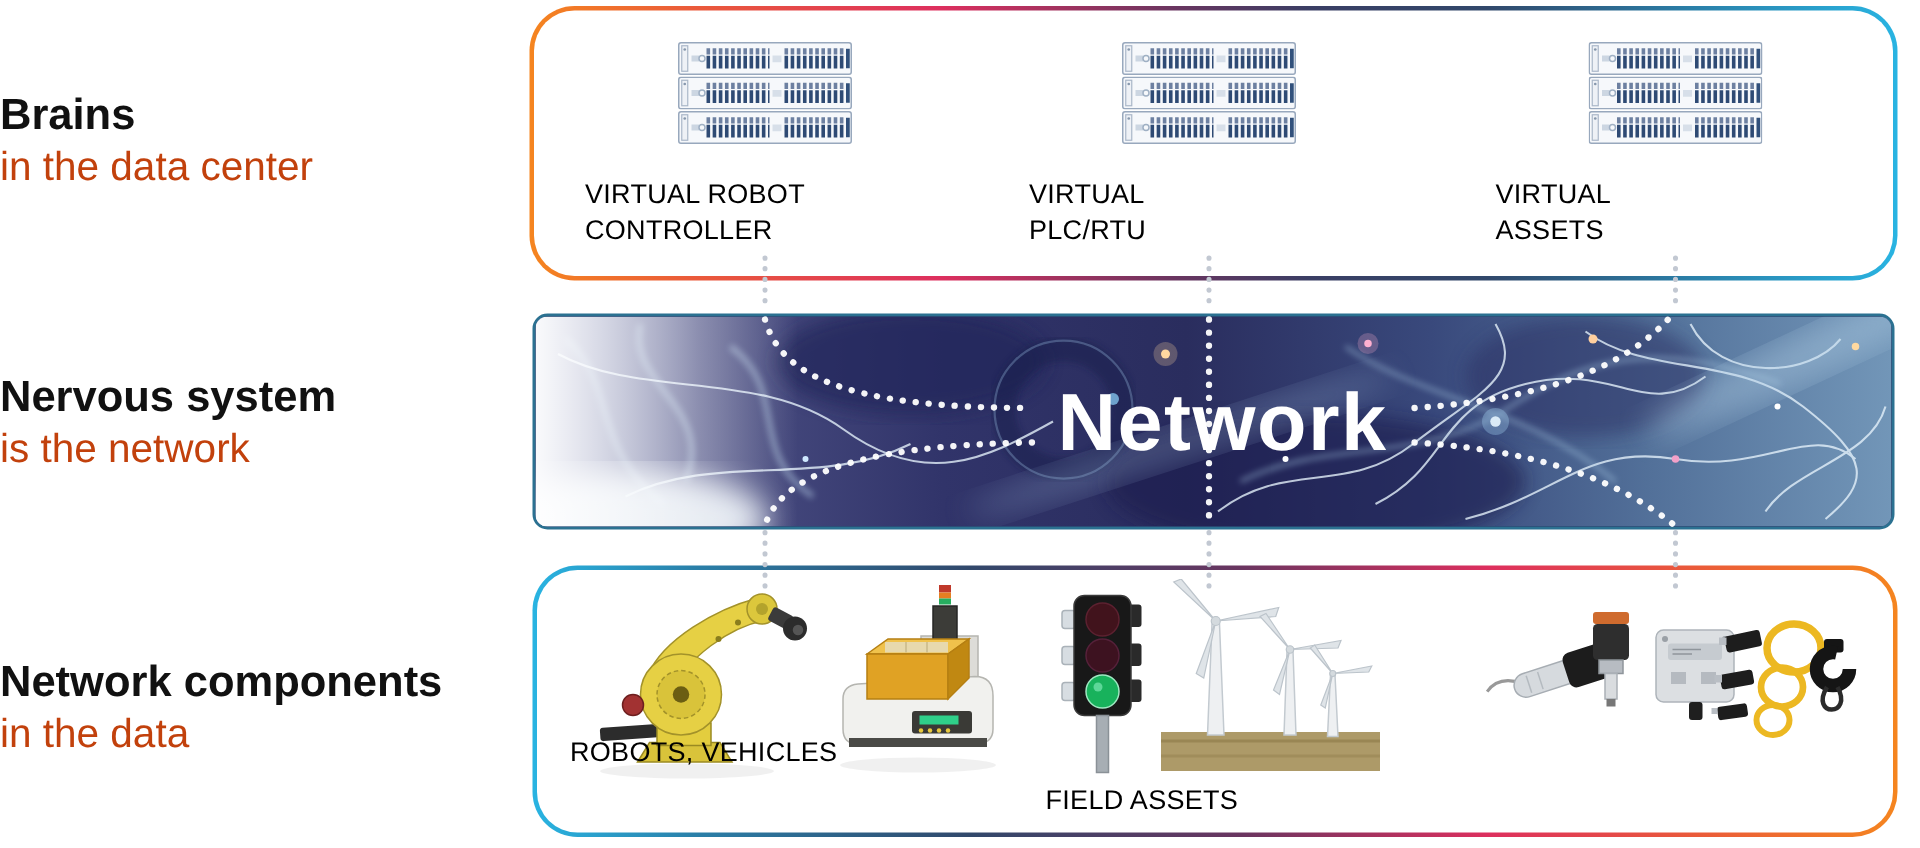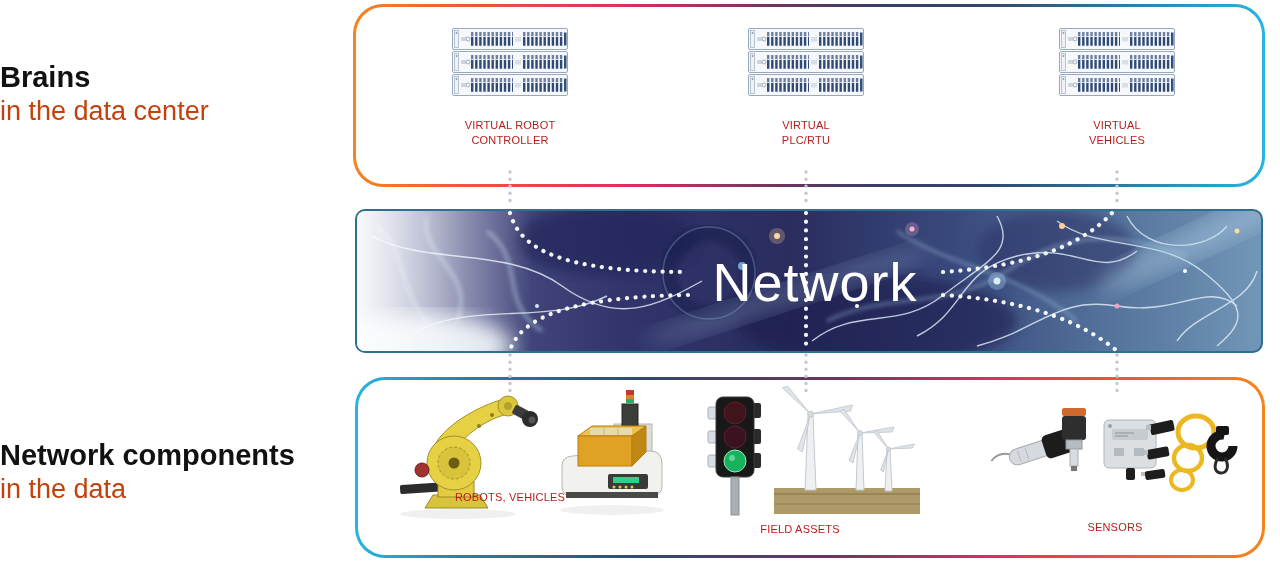--- a/index.html
+++ b/index.html
@@ -17,28 +17,28 @@
     background:linear-gradient(90deg,#F5851F 0%,#EA5A3A 12%,#DD2F5E 30%,#6A3560 47%,#3A3E64 57%,#31486B 70%,#2A7FA8 85%,#29B4E2 100%);}
   .gbox-bottom{left:355px;top:377px;width:910px;height:181px;
     background:linear-gradient(90deg,#29B4E2 0%,#2A7FA8 12%,#31486B 32%,#6A3560 52%,#DD2F5E 70%,#EA5A3A 85%,#F5851F 100%);}
   .gbox-inner{width:100%;height:100%;background:#fff;border-radius:27px;}
 
   
   .band{position:absolute;left:355px;top:209px;width:908px;height:144px;border-radius:10px;
         border:2px solid #2B7191;box-sizing:border-box;overflow:hidden;background:#2d3060;}
   .band svg{position:absolute;left:0;top:0;width:100%;height:100%;}
   .network-label{position:absolute;left:815px;top:251px;transform:translateX(-50%);
-        color:#fff;font-size:54px;font-weight:400;letter-spacing:1px;z-index:6;white-space:nowrap;}
+        color:#fff;font-size:54px;font-weight:700;letter-spacing:1px;z-index:6;white-space:nowrap;}
 
   
   .overlay{position:absolute;left:0;top:0;width:1280px;height:565px;z-index:5;pointer-events:none;}
 
   .unit{position:absolute;z-index:4;}
-  .unit-label{position:absolute;z-index:4;font-size:11px;line-height:1.32;letter-spacing:.2px;
-        text-align:center;color:#b91c1c;white-space:pre-line;}
+  .unit-label{position:absolute;z-index:4;font-size:18px;line-height:1.32;letter-spacing:.2px;
+        color:#000000;white-space:pre-line;}
   .hidden-defs{position:absolute;width:0;height:0;overflow:hidden;}
 </style>
 </head>
 <body>
 
 <div class="stage">
 
   <svg class="hidden-defs" aria-hidden="true">
     <defs>
       <symbol id="rack-unit" viewBox="0 0 116 22">
@@ -54,20 +54,24 @@
         <line x1="71" y1="13.4" x2="111" y2="13.4" stroke="#2e4a74" stroke-width="8.6" stroke-dasharray="2.4 1.7"></line>
         <rect x="112" y="4.5" width="2.5" height="13" fill="#31507b"></rect>
       </symbol>
     </defs>
   </svg>
 
   <div class="side-label" style="top:60px;">
     <div class="side-title">Brains</div>
     <div class="side-sub">in the data center</div>
   </div>
+  <div class="side-label" style="top:248px;">
+    <div class="side-title">Nervous system</div>
+    <div class="side-sub">is the network</div>
+  </div>
   <div class="side-label" style="top:438px;">
     <div class="side-title">Network components</div>
     <div class="side-sub">in the data</div>
   </div>
 
   <div class="gbox gbox-top">
     <div class="gbox-inner"></div>
   </div>
 
   <svg class="unit" style="left:452px;top:28px;" width="116" height="68">
@@ -81,21 +85,21 @@
       <use href="#rack-unit" y="46" width="116" height="22"></use>
   </svg>
   <svg class="unit" style="left:1059px;top:28px;" width="116" height="68">
     <use href="#rack-unit" y="0" width="116" height="22"></use>
       <use href="#rack-unit" y="23" width="116" height="22"></use>
       <use href="#rack-unit" y="46" width="116" height="22"></use>
   </svg>
 
   <div class="unit-label" style="left:390px;top:118px;width:240px;"><span>VIRTUAL ROBOT</span><br><span>CONTROLLER</span></div>
   <div class="unit-label" style="left:686px;top:118px;width:240px;"><span>VIRTUAL</span><br><span>PLC/RTU</span></div>
-  <div class="unit-label" style="left:997px;top:118px;width:240px;"><span>VIRTUAL</span><br><span>VEHICLES</span></div>
+  <div class="unit-label" style="left:997px;top:118px;width:240px;"><span>VIRTUAL</span><br><span>ASSETS</span></div>
 
   <div class="band">
     <svg viewBox="0 0 904 140" preserveAspectRatio="none">
       <defs>
         <linearGradient id="bandbg" x1="0" y1="0" x2="1" y2="0">
           <stop offset="0" stop-color="#8e97bf"></stop>
             <stop offset="0.12" stop-color="#4b4f83"></stop>
           <stop offset="0.30" stop-color="#31346a"></stop>
             <stop offset="0.48" stop-color="#2a2d5e"></stop>
           <stop offset="0.66" stop-color="#39497c"></stop>
@@ -291,22 +295,21 @@
         <rect x="-25" y="68" width="4" height="4" fill="#b9bec4"></rect>
     </g>
     <g transform="translate(222,32)">
       <rect x="6" y="-4" width="13" height="9" rx="2" fill="#151515"></rect>
       <circle cx="12" cy="16" r="11" fill="none" stroke="#151515" stroke-width="9" stroke-dasharray="54 15"></circle>
       <path d="M8 28 C -4 48, 26 48, 15 28" stroke="#2b2b2b" stroke-width="3" fill="none"></path>
     </g>
   </svg>
 
   <div class="unit-label" style="left:380px;top:490px;width:260px;">ROBOTS, VEHICLES</div>
-  <div class="unit-label" style="left:670px;top:522px;width:260px;">FIELD ASSETS</div>
-  <div class="unit-label" style="left:985px;top:520px;width:260px;">SENSORS</div>
+  <div class="unit-label" style="left:697px;top:522px;width:260px;">FIELD ASSETS</div>
 
   <svg class="overlay" viewBox="0 0 1280 565">
     <g fill="none" stroke="#c2c8d2" stroke-width="3.4" stroke-dasharray="0.1 7" stroke-linecap="round">
       <path d="M510 172 L510 207"></path>
         <path d="M806 172 L806 207"></path>
         <path d="M1117 172 L1117 207"></path>
       <path d="M510 355 L510 394"></path>
         <path d="M806 355 L806 394"></path>
         <path d="M1117 355 L1117 394"></path>
     </g>

